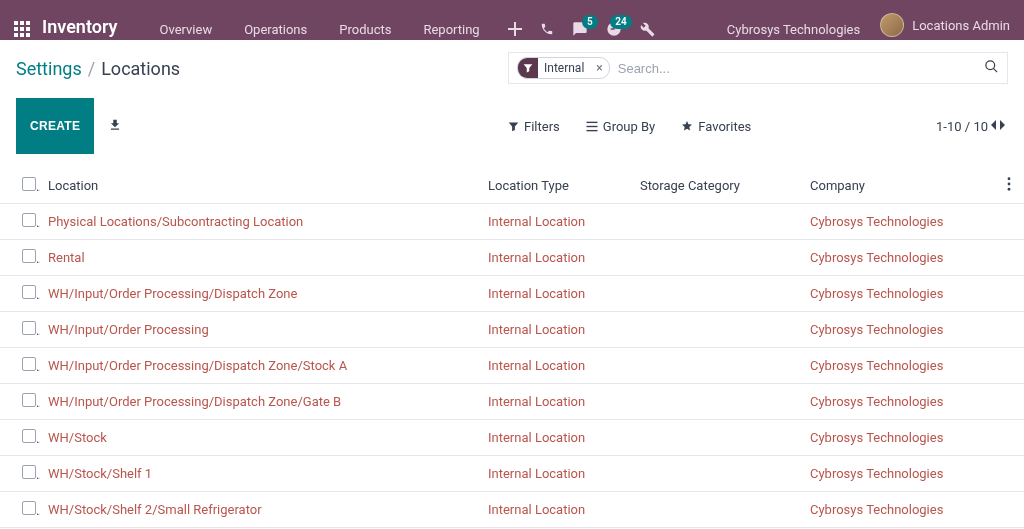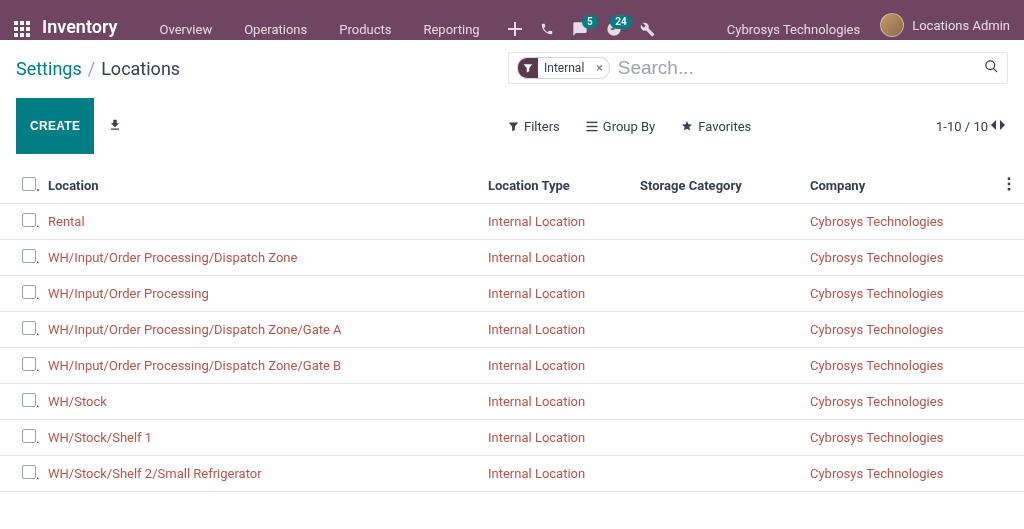--- a/index.html
+++ b/index.html
@@ -78,21 +78,21 @@
     border:1px solid #d1d5db;border-radius:10px;overflow:hidden;
     font-size:12px;
   }
   .facet-icon{
     background:var(--mauve-dark);color:#fff;
     width:20px;height:100%;display:flex;align-items:center;justify-content:center;
   }
   .facet-label{padding:0 6px;color:#374151;}
   .facet-x{padding:0 6px;color:#6b7280;cursor:pointer;}
   .searchbox input{
-    flex:1;border:none;outline:none;font-size:19px;color:#374151;
+    flex:1;border:none;outline:none;font-size:13px;color:#374151;
     background:transparent;
   }
   .searchbox input::placeholder{color:#9ca3af;}
   .search-icon{color:#6b7280;cursor:pointer;}
   .cp-row2{display:flex;align-items:center;margin-top:14px;}
   .btn-create{
     background:var(--teal);color:#fff;border:none;
     padding:21px 14px;font-weight:600;font-size:12px;
     letter-spacing:.3px;cursor:pointer;
   }
@@ -106,21 +106,21 @@
   table{
     width:100%;border-collapse:collapse;margin-top:14px;
     table-layout:fixed;
   }
   th,td{
     text-align:left;padding:9px 8px;
     border-bottom:1px solid var(--border);
     font-size:13px;
     white-space:nowrap;overflow:hidden;text-overflow:ellipsis;
   }
-  th{color:#374151;font-weight:700;margin-left:12px;}
+  th{color:#374151;font-weight:400;margin-left:12px;}
   col.c-chk{width:40px;}
   col.c-loc{width:440px;}
   col.c-type{width:152px;}
   col.c-stor{width:170px;}
   col.c-comp{width:192px;}
   col.c-opt{width:30px;}
   .chk{width:14px;height:14px;border:1px solid #9ca3af;border-radius:2px;display:inline-block;cursor:pointer;}
   .link{color:var(--link);cursor:pointer;}
   .opt-btn{color:#374151;cursor:pointer;text-align:center;}
   th:first-child,td:first-child{padding-left:22px;}
@@ -284,20 +284,28 @@
             <circle cx="2" cy="2" r="1.6"></circle>
             <circle cx="2" cy="8" r="1.6"></circle>
             <circle cx="2" cy="14" r="1.6"></circle>
           </svg>
       </th>
     </tr>
   </thead>
   <tbody id="rows">
       <tr>
         <td><span class="chk"></span></td>
+        <td><span class="link">Physical Locations/Subcontracting Location</span></td>
+        <td><span class="link">Internal Location</span></td>
+        <td><span></span></td>
+        <td><span class="link">Cybrosys Technologies</span></td>
+        <td></td>
+      </tr>
+      <tr>
+        <td><span class="chk"></span></td>
         <td><span class="link">Rental</span></td>
         <td><span class="link">Internal Location</span></td>
         <td><span></span></td>
         <td><span class="link">Cybrosys Technologies</span></td>
         <td></td>
       </tr>
       <tr>
         <td><span class="chk"></span></td>
         <td><span class="link">WH/Input/Order Processing/Dispatch Zone</span></td>
         <td><span class="link">Internal Location</span></td>
@@ -308,21 +316,21 @@
       <tr>
         <td><span class="chk"></span></td>
         <td><span class="link">WH/Input/Order Processing</span></td>
         <td><span class="link">Internal Location</span></td>
         <td><span></span></td>
         <td><span class="link">Cybrosys Technologies</span></td>
         <td></td>
       </tr>
       <tr>
         <td><span class="chk"></span></td>
-        <td><span class="link">WH/Input/Order Processing/Dispatch Zone/Gate A</span></td>
+        <td><span class="link">WH/Input/Order Processing/Dispatch Zone/Stock A</span></td>
         <td><span class="link">Internal Location</span></td>
         <td><span></span></td>
         <td><span class="link">Cybrosys Technologies</span></td>
         <td></td>
       </tr>
       <tr>
         <td><span class="chk"></span></td>
         <td><span class="link">WH/Input/Order Processing/Dispatch Zone/Gate B</span></td>
         <td><span class="link">Internal Location</span></td>
         <td><span></span></td>

